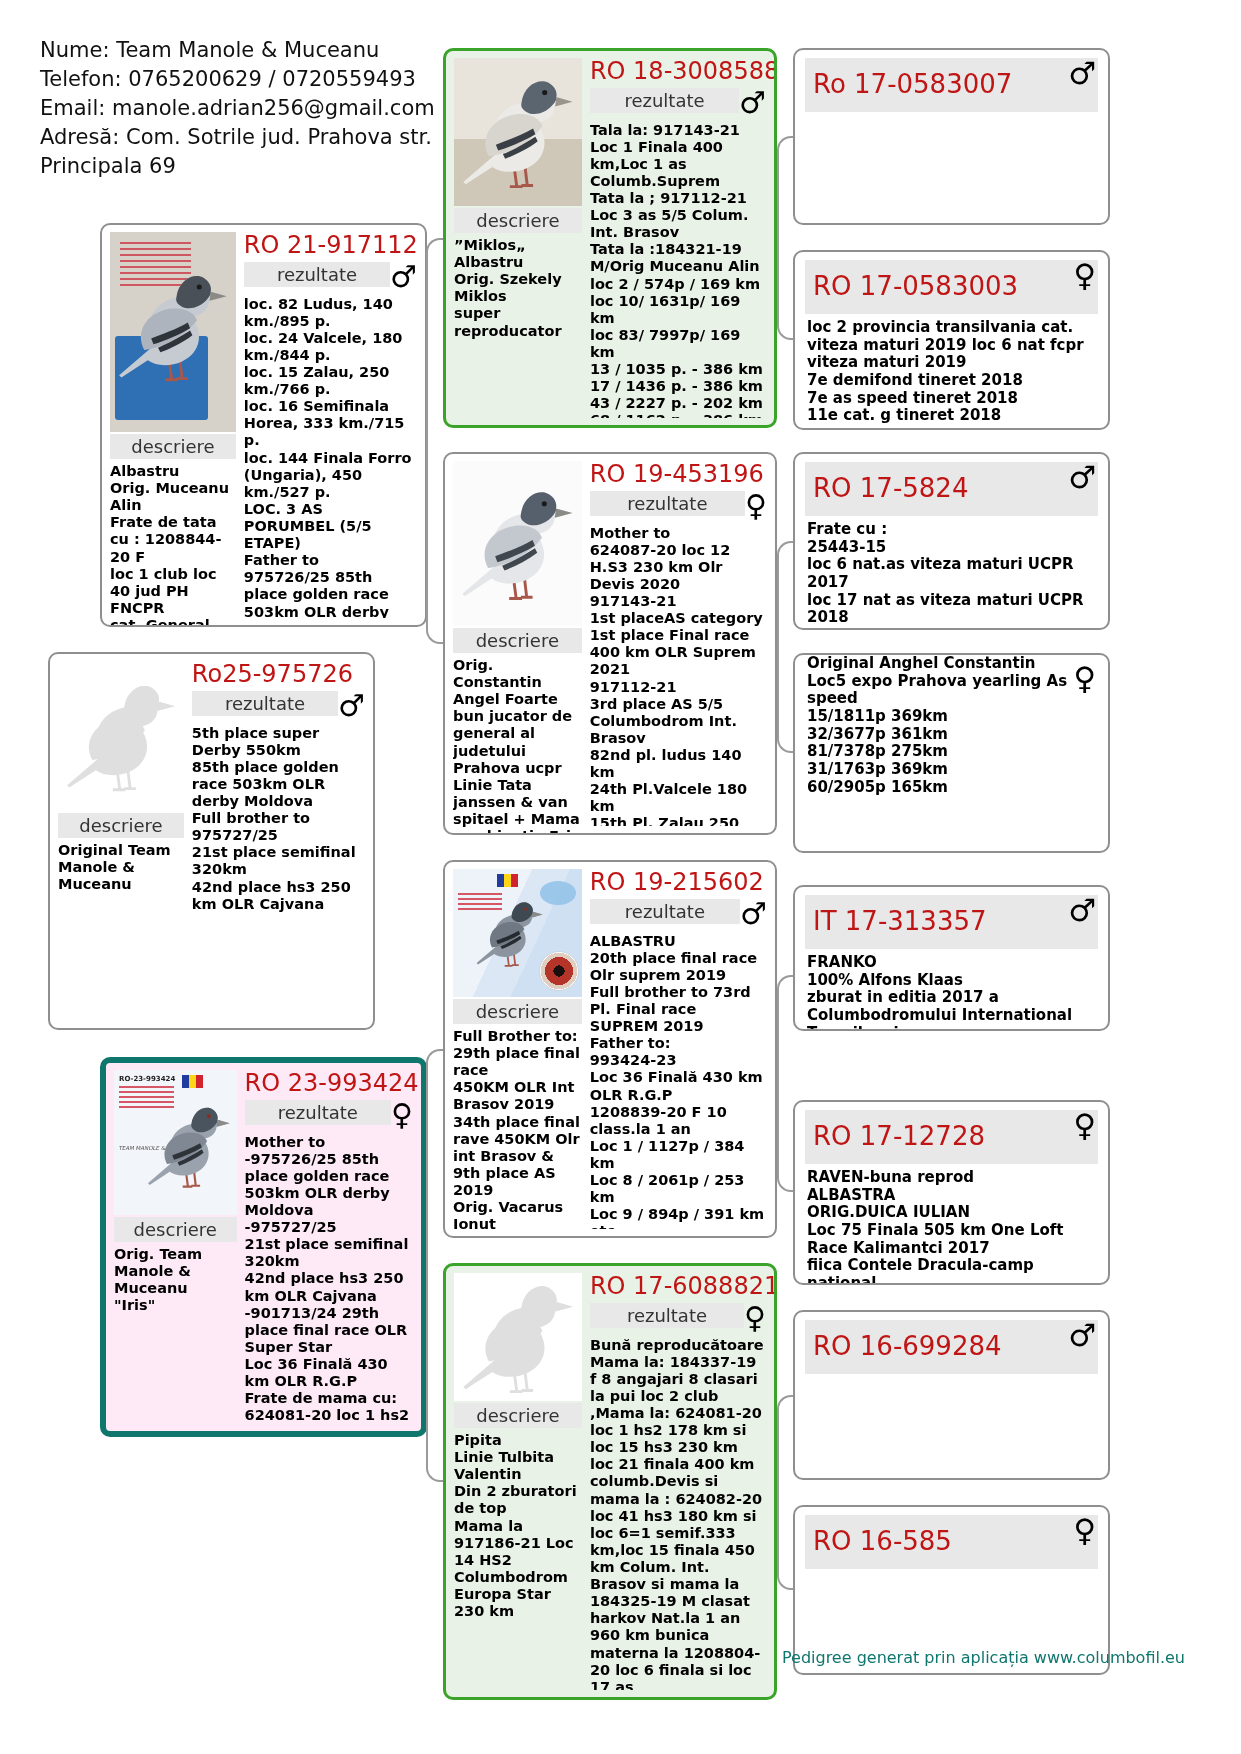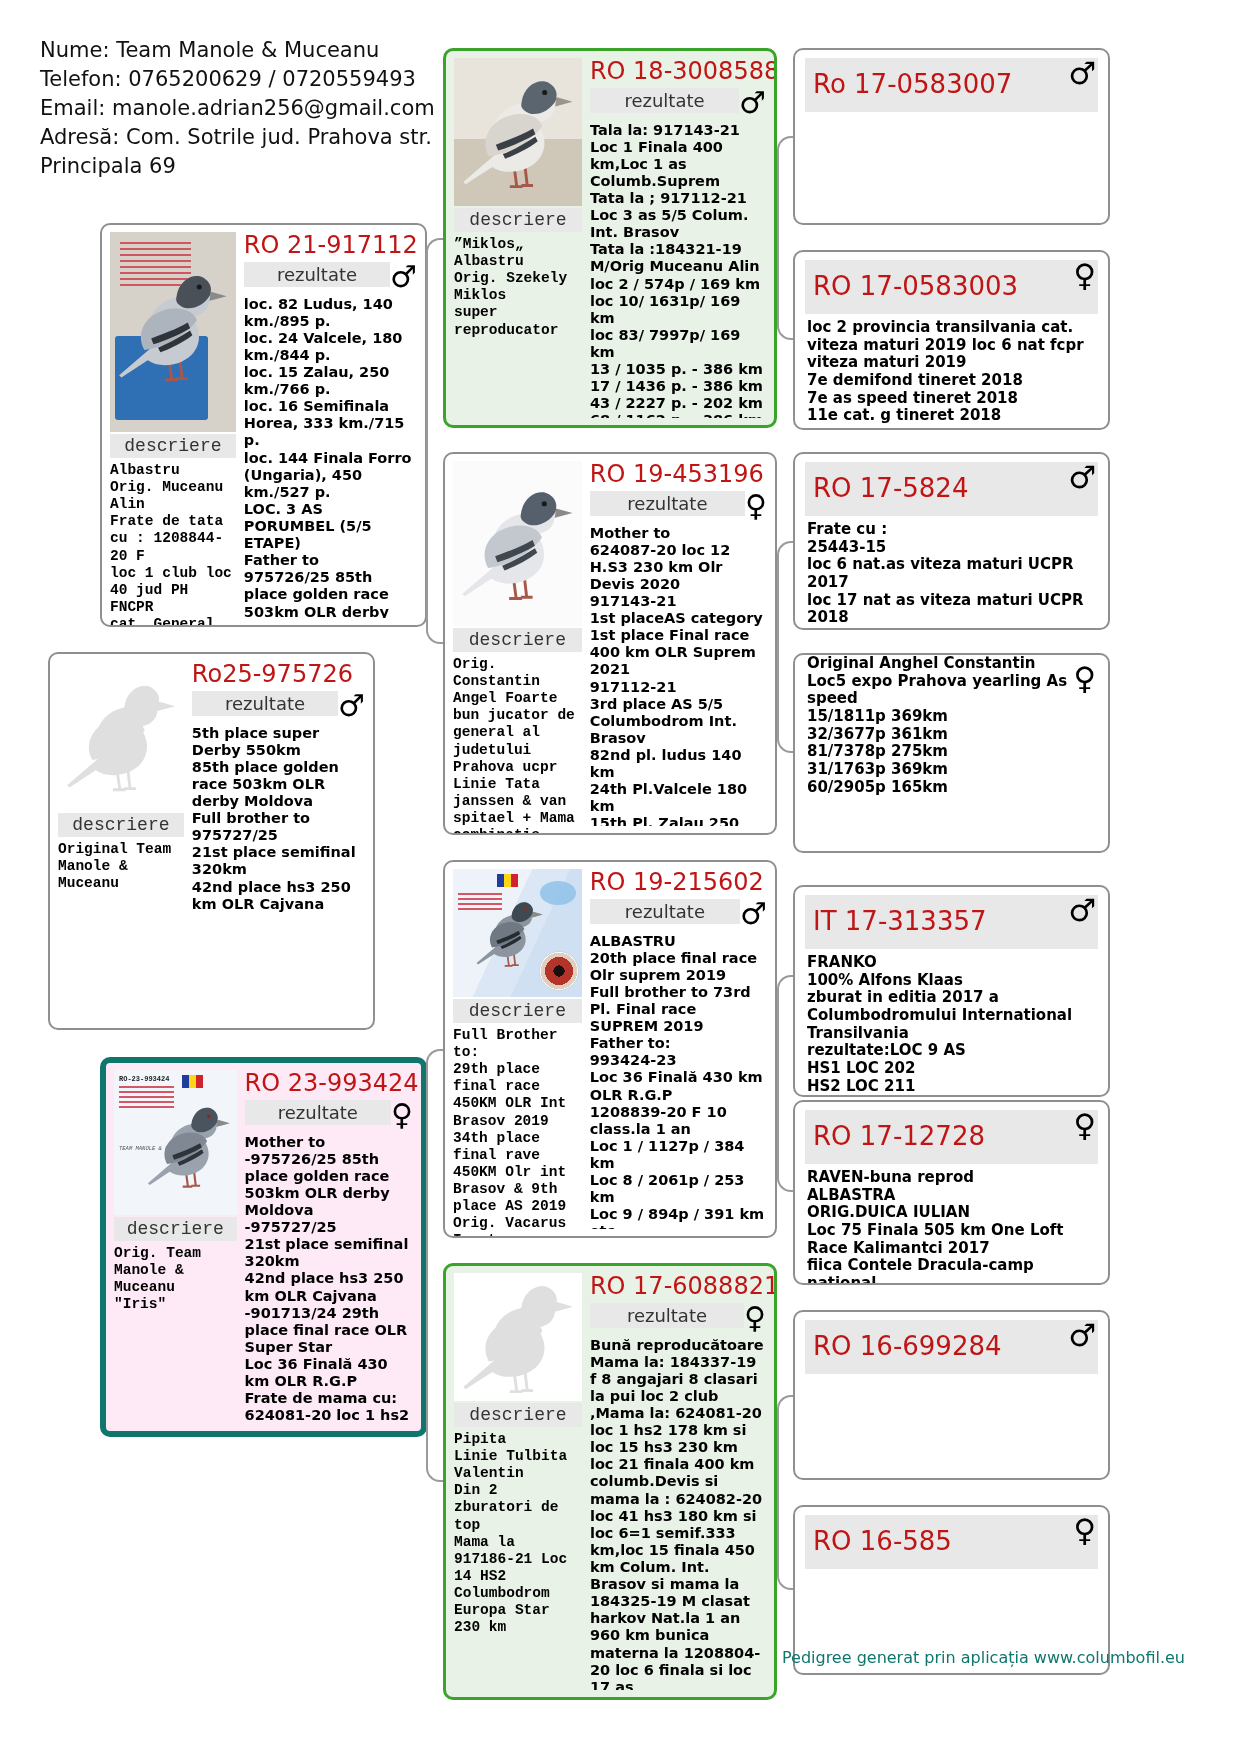--- a/index.html
+++ b/index.html
@@ -8,21 +8,21 @@
 
   .owner { position:absolute; left:40px; top:36px; width:430px; font-size:21px; line-height:29px; color:#111; }
 
   
   .pbox { position:absolute; background:#fff; border:2px solid #8f8f8f; border-radius:10px; overflow:hidden; }
   .pbox.green { border:3px solid #3aa329; background:#e9f2e7; }
   .pbox.pink  { border:6px solid #0f766e; background:#fdeaf6; }
 
   
   .cols { display:flex; gap:8px; padding:7px 8px; height:100%; }
-  .bleft { width:41%; flex:none;font-family:Liberation Mono, monospace; }
+  .bleft { width:41%; flex:none; }
   .bright { flex:1; min-width:0; display:flex; flex-direction:column; }
 
   .ring { color:#c01515; font-size:24px; line-height:1.15; white-space:nowrap; }
   .gbar { background:#e8e8e8; color:#333; text-align:center; font-size:18px; padding:2px 0; }
   .rrow { display:flex; align-items:flex-start; gap:0; margin-top:2px; }
   .rrow .gbar { flex:1; }
   .sex { font-size:30px; line-height:30px; color:#000; flex:none; }
   .rtext, .dtext { font-weight:bold; font-size:14.5px; line-height:1.18; white-space:pre-line; margin-top:4px; overflow:hidden; }
 
   .photo { position:relative; width:100%; background:#eee; overflow:hidden; margin-bottom:2px; }
@@ -397,21 +397,21 @@
   <div class="sex">♀</div>
   <div class="rtext">Original Anghel Constantin
 Loc5 expo Prahova yearling As speed
 15/1811p 369km
 32/3677p 361km
 81/7378p 275km
 31/1763p 369km
 60/2905p 165km</div>
 </div>
 
-<div class="pbox pbox3" style="left:793px; top:885px; width:317px; height:212px;">
+<div class="pbox pbox3" style="left:793px; top:885px; width:317px; height:146px;">
   <div class="hdr">
       <div class="ring">IT 17-313357</div>
     </div>
   <div class="sex">♂</div>
   <div class="rtext">FRANKO
 100% Alfons Klaas
 zburat in editia 2017 a
 Columbodromului International Transilvania
 rezultate:LOC 9 AS
 HS1 LOC 202

